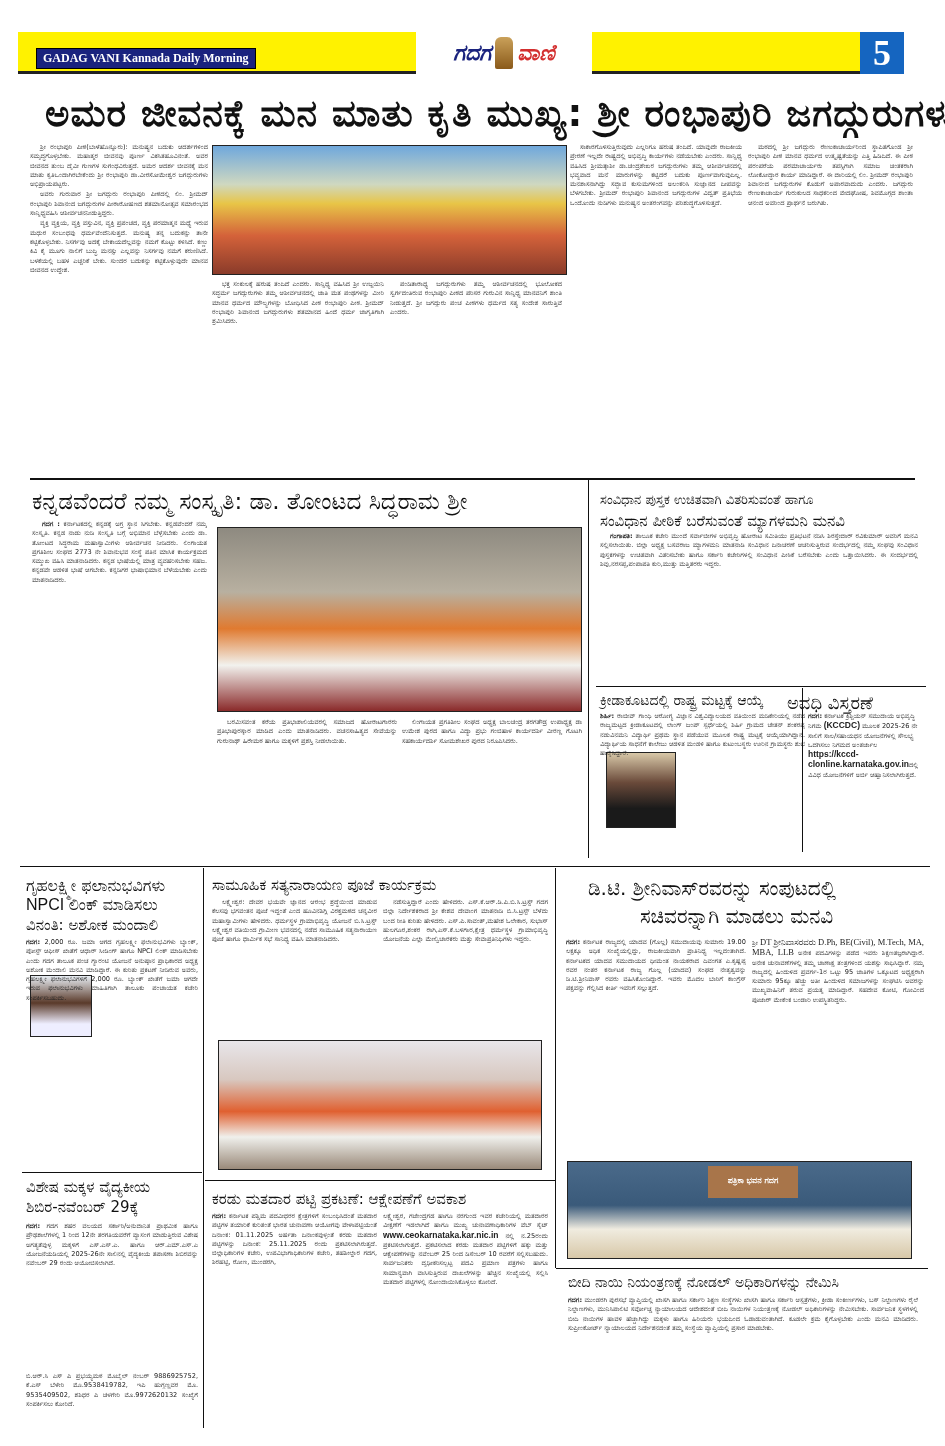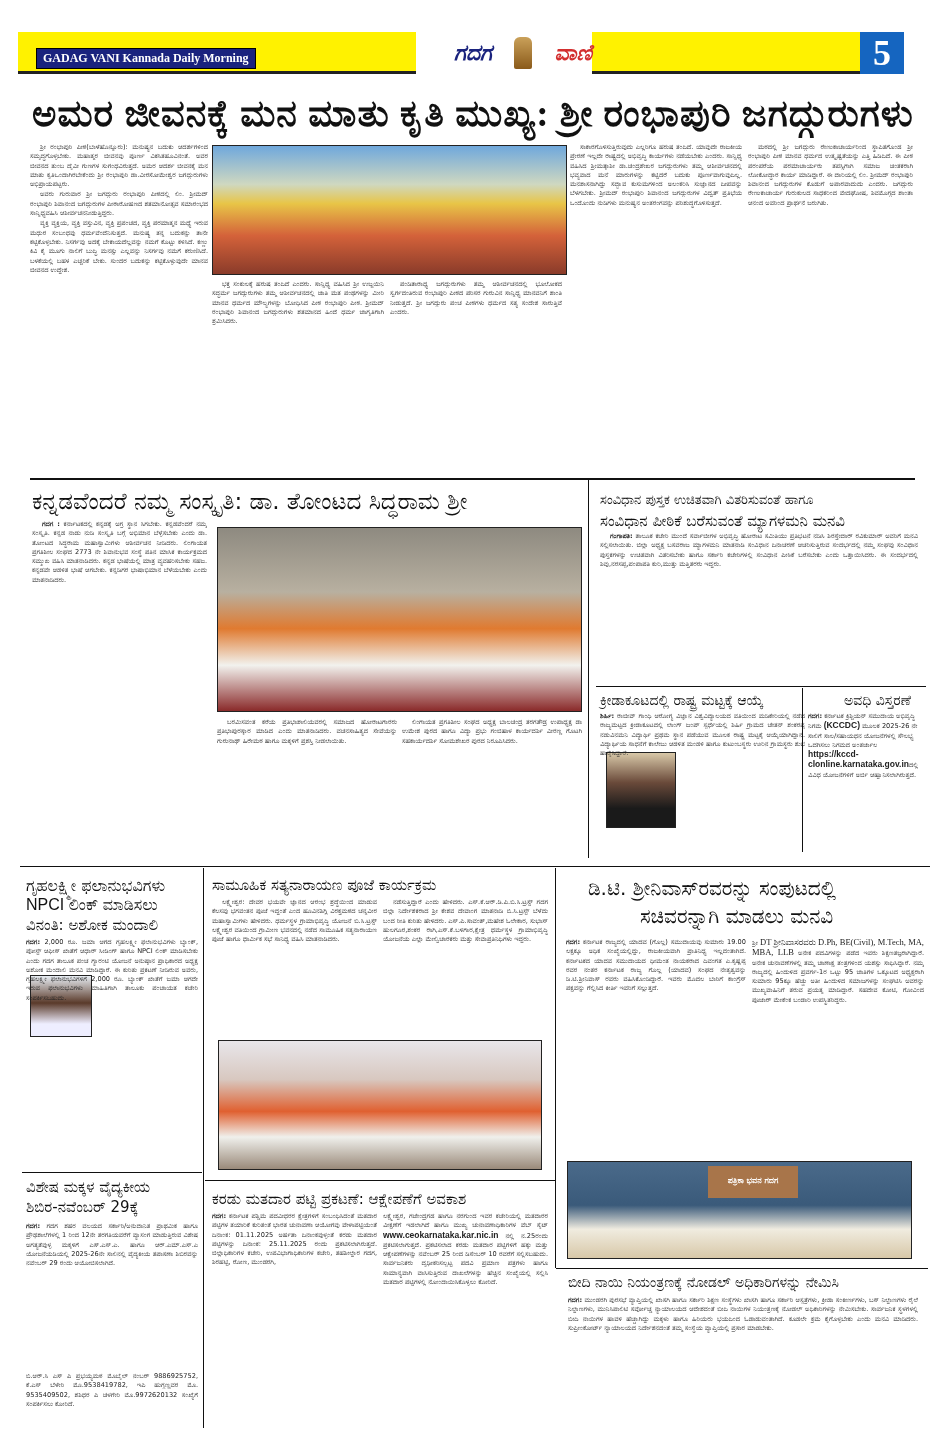--- a/index.html
+++ b/index.html
@@ -1,29 +1,29 @@
 <!DOCTYPE html>
 <html><head>
 <meta charset="utf-8">
 <style>
   * { box-sizing: border-box; margin: 0; padding: 0; }
   body { width: 945px; height: 1446px; background: #fff; font-family: "DejaVu Sans", sans-serif; color: #111; position: relative; overflow: hidden; }
   .abs { position: absolute; }
   
   .mast { left: 18px; top: 32px; width: 886px; height: 42px; background: #fff200; border-bottom: 3px solid #222; }
   .mast-left { left: 18px; top: 16px; background: #1a237e; color: #fff; font-family: "Liberation Serif", serif; font-weight: bold; font-size: 12px; padding: 2px 6px; border: 1px solid #000; }
-  .mast-logo { left: 398px; top: 0; width: 176px; height: 42px; background: #fff; display: flex; align-items: center; justify-content: space-between; gap: 4px; padding-left: 38px; }
+  .mast-logo { left: 398px; top: 0; width: 176px; height: 42px; background: #fff; display: flex; align-items: center; justify-content: center; gap: 4px; }
   .logo-a { font-family: "Liberation Sans", sans-serif; font-weight: bold; font-size: 22px; color: #1a237e; font-style: italic; }
   .logo-fig { width: 18px; height: 32px; background: linear-gradient(#caa15a, #8a5a1a); border-radius: 6px 6px 2px 2px; }
   .logo-b { font-family: "Liberation Sans", sans-serif; font-weight: bold; font-size: 22px; color: #d32f2f; font-style: italic; }
   .mast-date { left: 682px; top: 0; width: 160px; height: 42px; background: #1b5e20; color: #fff200; font-family: "Liberation Serif", serif; padding: 3px 6px; }
   .mast-date .k { font-size: 10px; }
   .mast-date .e { font-size: 13px; font-weight: bold; margin-top: 2px; }
   .mast-page { left: 842px; top: 0; width: 44px; height: 42px; background: #1565c0; color: #fff; font-family: "Liberation Serif", serif; font-weight: bold; font-size: 36px; text-align: center; line-height: 42px; }
-  h1.main { left: 32px; top: 92px; width: 880px; font-size: 37px; font-weight: bold; letter-spacing: 1px; white-space: nowrap; font-family: Liberation Serif, serif; }
+  h1.main { left: 45px; top: 92px; width: 880px; font-size: 37px; font-weight: bold; letter-spacing: 1px; white-space: nowrap; }
   .col { font-size: 6.6px; line-height: 9.3px; text-align: justify; color: #222; overflow: hidden; }
   .col p { margin-bottom: 1px; text-indent: 10px; }
   .photo { background: #7a8a6a; border: 1px solid #222; overflow: hidden; }
   .rule-h { height: 2px; background: #111; }
   .rule-v { width: 1px; background: #111; }
   h2 { font-weight: normal; white-space: nowrap; }
   .lead { font-weight: bold; }
   .url { font-family: "Liberation Sans", sans-serif; font-weight: bold; font-size: 8.5px; }
 </style>
 </head>
@@ -80,21 +80,21 @@
   <p><span class="lead">ಗಂಗಾಪತಿ:</span> <span>ತಾಲೂಕ ಕಚೇರಿ ಮುಂದೆ ಸರ್ವಾಜೀಗಳ ಅಭಿವೃದ್ಧಿ ಹೋರಾಟ ಸಮಿತಿಯು ಪ್ರತಿಭಟನೆ ನಡಿಸಿ ಶಿರಸ್ತೇದಾರ್ ರವಿಕುಮಾರ್ ಅವರಿಗೆ ಮನವಿ ಸಲ್ಲಿಸಲಾಯಿತು. ಜಿಲ್ಲಾ ಅಧ್ಯಕ್ಷ ಬಸವರಾಜ ಮ್ಯಾಗಳಮನಿ ಮಾತನಾಡಿ ಸಂವಿಧಾನ ದಿನಾಚರಣೆ ಆಚರಿಸುತ್ತಿರುವ ಸಂದರ್ಭದಲ್ಲಿ ನಮ್ಮ ಸಂಘವು ಸಂವಿಧಾನ ಪುಸ್ತಕಗಳನ್ನು ಉಚಿತವಾಗಿ ವಿತರಿಸಬೇಕು ಹಾಗೂ ಸರ್ಕಾರಿ ಕಚೇರಿಗಳಲ್ಲಿ ಸಂವಿಧಾನ ಪೀಠಿಕೆ ಬರೆಸಬೇಕು ಎಂದು ಒತ್ತಾಯಿಸಿದರು. ಈ ಸಂದರ್ಭದಲ್ಲಿ ಶಿವು,ನರಸಪ್ಪ,ಪಂಪಾಪತಿ ಕುರಿ,ಮುತ್ತು ಮತ್ತಿತರರು ಇದ್ದರು.</span></p>
 </div>
 <div class="abs rule-h" style="left:596px;top:686px;width:330px;height:1px"></div>
 
 <h2 class="abs" style="left:600px;top:692px;font-size:14px">ಕ್ರೀಡಾಕೂಟದಲ್ಲಿ ರಾಷ್ಟ್ರ ಮಟ್ಟಕ್ಕೆ ಆಯ್ಕೆ</h2>
 <div class="abs photo" style="left:606px;top:752px;width:70px;height:76px;background:linear-gradient(180deg,#d8c8a8 0%,#6a4a3a 40%,#1a1a1a 75%)"></div>
 <div class="abs col" style="left:600px;top:712px;width:205px;height:140px">
   <p style="text-indent:0"><span class="lead">ಶಿರ್ಹಿ:</span> <span>ರಾಜೀವ್ ಗಾಂಧಿ ಆರೋಗ್ಯ ವಿಜ್ಞಾನ ವಿಶ್ವವಿದ್ಯಾಲಯದ ವತಿಯಿಂದ ಮಡಿಕೇರಿಯಲ್ಲಿ ನಡೆದ ರಾಜ್ಯಮಟ್ಟದ ಕ್ರೀಡಾಕೂಟದಲ್ಲಿ ಲಾಂಗ್ ಜಂಪ್ ಸ್ಪರ್ಧೆಯಲ್ಲಿ ಶಿರ್ಹಿ ಗ್ರಾಮದ ಚೇತನ್ ಶಂಕರಪ್ಪ ನಡುವಿನಮನಿ ವಿದ್ಯಾರ್ಥಿ ಪ್ರಥಮ ಸ್ಥಾನ ಪಡೆಯುವ ಮೂಲಕ ರಾಷ್ಟ್ರ ಮಟ್ಟಕ್ಕೆ ಆಯ್ಕೆಯಾಗಿದ್ದಾನೆ. ವಿದ್ಯಾರ್ಥಿಯ ಸಾಧನೆಗೆ ಕಾಲೇಜು ಆಡಳಿತ ಮಂಡಳಿ ಹಾಗೂ ಕುಟುಂಬಸ್ಥರು ಊರಿನ ಗ್ರಾಮಸ್ಥರು ಶುಭ ಹಾರೈಸಿದ್ದಾರೆ.</span></p>
 </div>
 <div class="abs rule-v" style="left:802px;top:688px;height:164px"></div>
-<h2 class="abs" style="left:844px;top:692px;font-size:14px">ಅವಧಿ ವಿಸ್ತರಣೆ</h2>
+<h2 class="abs" style="left:787px;top:692px;font-size:18px">ಅವಧಿ ವಿಸ್ತರಣೆ</h2>
 <div class="abs col" style="left:808px;top:712px;width:112px;height:140px;text-align:left">
   <span class="lead">ಗದಗ:</span>
   <span>ಕರ್ನಾಟಕ ಕ್ರಿಶ್ಚಿಯನ್ ಸಮುದಾಯ ಅಭಿವೃದ್ಧಿ ನಿಗಮ</span>
   <span class="url">(KCCDC)</span>
   <span>ಮೂಲಕ 2025-26 ನೇ ಸಾಲಿಗೆ ಸಾಲ/ಸಹಾಯಧನ ಯೋಜನೆಗಳಲ್ಲಿ ಸೌಲಭ್ಯ ಒದಗಿಸಲು ನಿಗಮದ ಅಂತರ್ಜಾಲ</span>
   <span class="url">https://kccd-clonline.karnataka.gov.in</span><span>ದಲ್ಲಿ ವಿವಿಧ ಯೋಜನೆಗಳಿಗೆ ಅರ್ಜಿ ಆಹ್ವಾನಿಸಲಾಗಿರುತ್ತದೆ.</span>
 </div>
 
 <div class="abs rule-h" style="left:20px;top:866px;width:910px;height:1px"></div>
 

